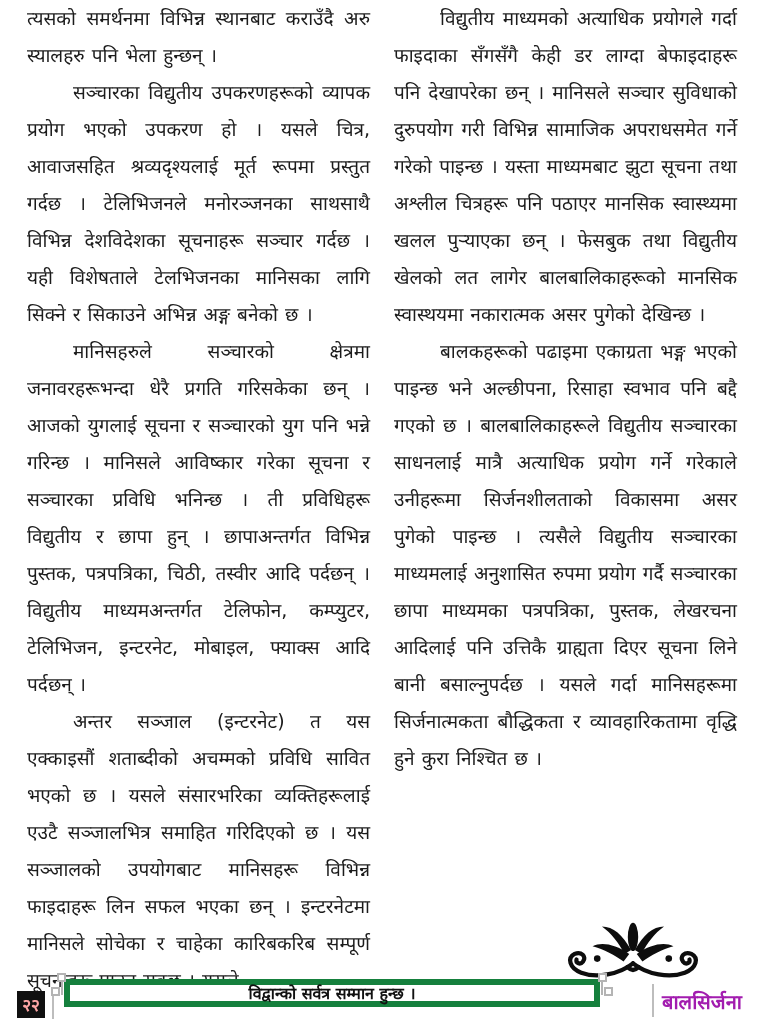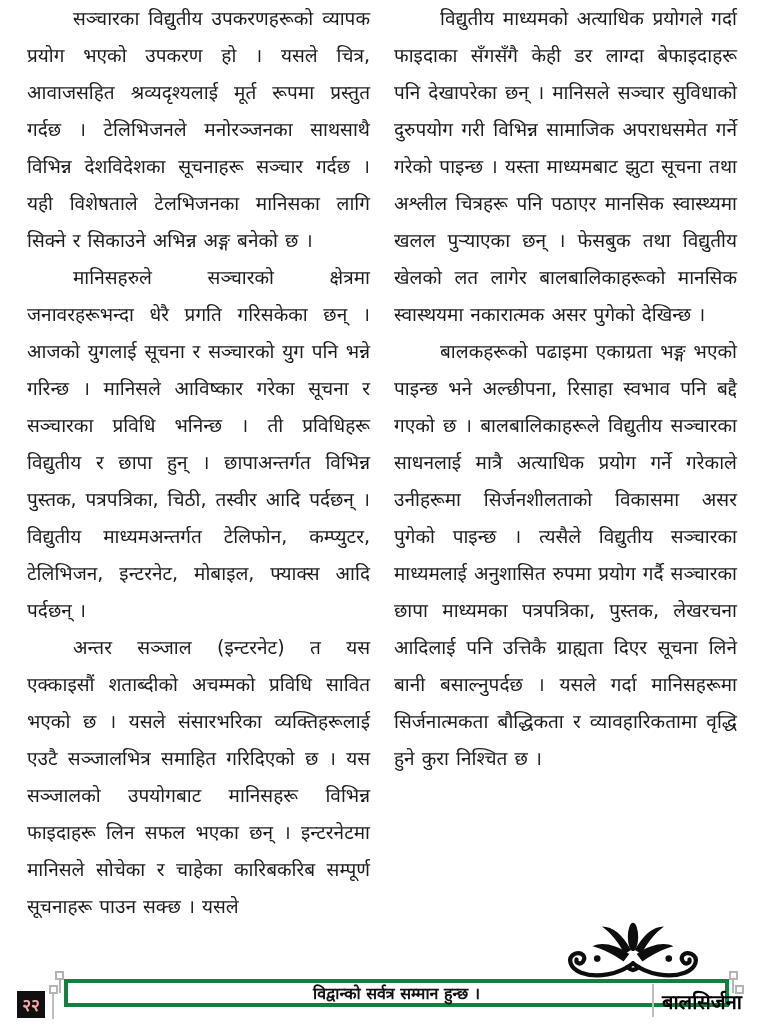--- a/index.html
+++ b/index.html
@@ -61,23 +61,23 @@
     left: 52px;
     top: 987px;
     width: 2px;
     height: 32px;
     background: #bdbdbd;
   }
   .motto-box {
     position: absolute;
     left: 64px;
     top: 979px;
-    width: 665px;
+    width: 536px;
     height: 28px;
-    border: 4px solid #15803d;
+    border: 6px solid #15803d;
     box-sizing: border-box;
     background: #ffffff;
     display: flex;
     align-items: center;
     justify-content: center;
   }
   .motto-text {
     font-size: 16px;
     font-weight: bold;
     color: #111111;
@@ -110,31 +110,32 @@
     width: 2px;
     height: 33px;
     background: #bdbdbd;
   }
   .publication {
     position: absolute;
     left: 662px;
     top: 988px;
     font-size: 20px;
     font-weight: bold;
-    color: #000000;
+    color: #a21caf;
     white-space: nowrap;
   }
 </style>
 </head>
 <body>
 
 <div class="page">
 
   <div class="columns">
     <div class="col">
+      <p class="cont">त्यसको समर्थनमा विभिन्न स्थानबाट कराउँदै अरु स्यालहरु पनि भेला हुन्छन् ।</p>
       <p>सञ्चारका विद्युतीय उपकरणहरूको व्यापक प्रयोग भएको उपकरण हो । यसले चित्र, आवाजसहित श्रव्यदृश्यलाई मूर्त रूपमा प्रस्तुत गर्दछ । टेलिभिजनले मनोरञ्जनका साथसाथै विभिन्न देशविदेशका सूचनाहरू सञ्चार गर्दछ । यही विशेषताले टेलभिजनका मानिसका लागि सिक्ने र सिकाउने अभिन्न अङ्ग बनेको छ ।</p>
       <p>मानिसहरुले सञ्चारको क्षेत्रमा जनावरहरूभन्दा धेरै प्रगति गरिसकेका छन् । आजको युगलाई सूचना र सञ्चारको युग पनि भन्ने गरिन्छ । मानिसले आविष्कार गरेका सूचना र सञ्चारका प्रविधि भनिन्छ । ती प्रविधिहरू विद्युतीय र छापा हुन् । छापाअन्तर्गत विभिन्न पुस्तक, पत्रपत्रिका, चिठी, तस्वीर आदि पर्दछन् । विद्युतीय माध्यमअन्तर्गत टेलिफोन, कम्प्युटर, टेलिभिजन, इन्टरनेट, मोबाइल, फ्याक्स आदि पर्दछन् ।</p>
       <p>अन्तर सञ्जाल (इन्टरनेट) त यस एक्काइसौं शताब्दीको अचम्मको प्रविधि सावित भएको छ । यसले संसारभरिका व्यक्तिहरूलाई एउटै सञ्जालभित्र समाहित गरिदिएको छ । यस सञ्जालको उपयोगबाट मानिसहरू विभिन्न फाइदाहरू लिन सफल भएका छन् । इन्टरनेटमा मानिसले सोचेका र चाहेका कारिबकरिब सम्पूर्ण सूचनाहरू पाउन सक्छ । यसले</p>
     </div>
     <div class="col">
       <p>विद्युतीय माध्यमको अत्याधिक प्रयोगले गर्दा फाइदाका सँगसँगै केही डर लाग्दा बेफाइदाहरू पनि देखापरेका छन् । मानिसले सञ्चार सुविधाको दुरुपयोग गरी विभिन्न सामाजिक अपराधसमेत गर्ने गरेको पाइन्छ । यस्ता माध्यमबाट झुटा सूचना तथा अश्लील चित्रहरू पनि पठाएर मानसिक स्वास्थ्यमा खलल पुऱ्याएका छन् । फेसबुक तथा विद्युतीय खेलको लत लागेर बालबालिकाहरूको मानसिक स्वास्थयमा नकारात्मक असर पुगेको देखिन्छ ।</p>
       <p>बालकहरूको पढाइमा एकाग्रता भङ्ग भएको पाइन्छ भने अल्छीपना, रिसाहा स्वभाव पनि बद्दै गएको छ । बालबालिकाहरूले विद्युतीय सञ्चारका साधनलाई मात्रै अत्याधिक प्रयोग गर्ने गरेकाले उनीहरूमा सिर्जनशीलताको विकासमा असर पुगेको पाइन्छ । त्यसैले विद्युतीय सञ्चारका माध्यमलाई अनुशासित रुपमा प्रयोग गर्दै सञ्चारका छापा माध्यमका पत्रपत्रिका, पुस्तक, लेखरचना आदिलाई पनि उत्तिकै ग्राह्यता दिएर सूचना लिने बानी बसाल्नुपर्दछ । यसले गर्दा मानिसहरूमा सिर्जनात्मकता बौद्धिकता र व्यावहारिकतामा वृद्धि हुने कुरा निश्चित छ ।</p>
     </div>
   </div>
 

